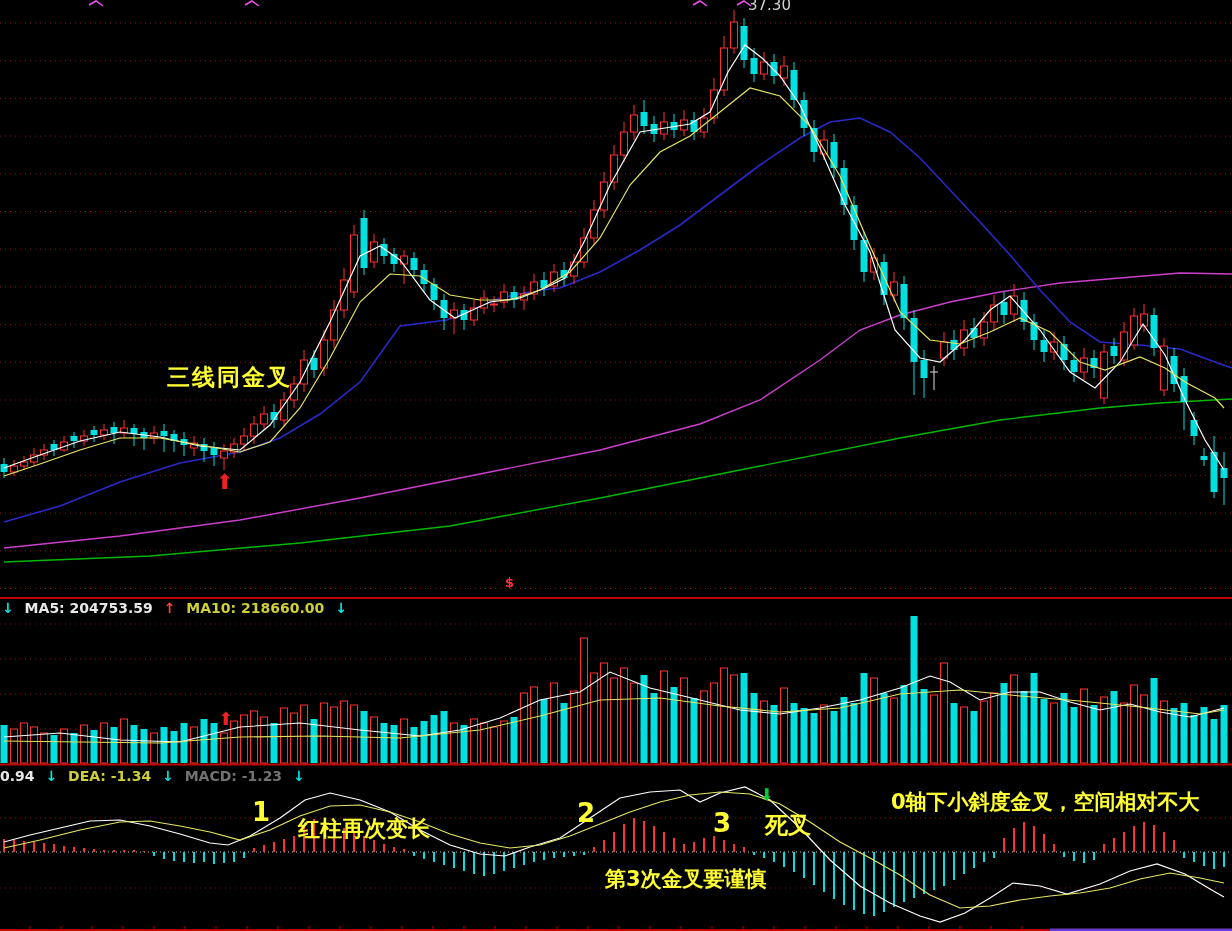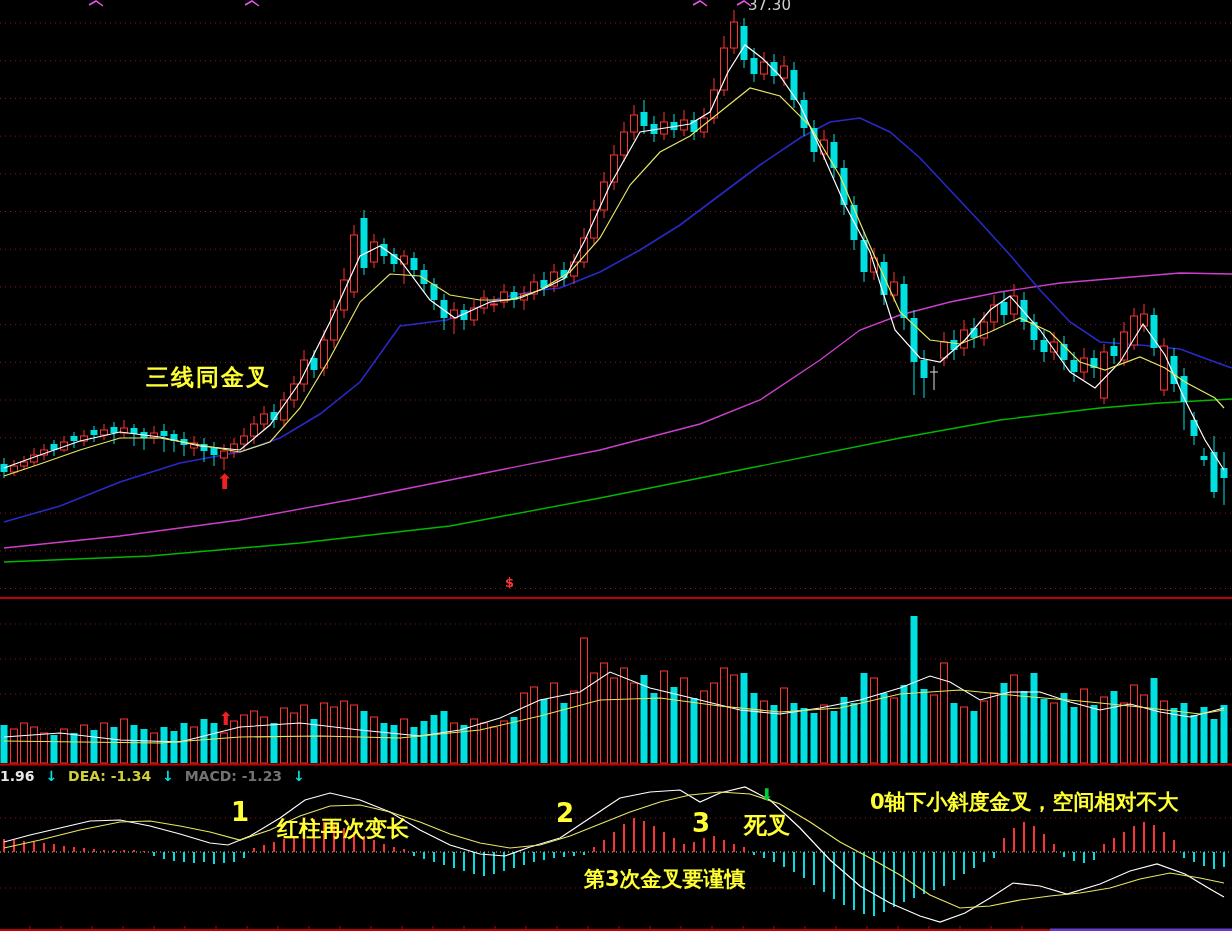--- a/index.html
+++ b/index.html
@@ -4,21 +4,21 @@
 <style>
   html,body{margin:0;padding:0;background:#000;}
   #stage{position:relative;width:1232px;height:931px;background:#000;overflow:hidden;
          font-family:"DejaVu Sans","Liberation Sans",sans-serif;}
   #plot{position:absolute;left:0;top:0;}
   .ann{position:absolute;white-space:nowrap;line-height:1;}
   .hdr{position:absolute;white-space:nowrap;font-size:14px;font-weight:bold;letter-spacing:0;}
   .hdr span{margin-right:6px;}
   .cy{color:#00e5e5;} .rd{color:#ff4040;} .wh{color:#e8e8e8;}
   .yl{color:#cfcf3a;} .mg{color:#737373;}
-  .y-note{color:#ffff33;font-weight:bold;}
+  .y-note{color:#ffff33;font-weight:bold;margin-left:21px;}
 </style>
 </head>
 <body>
 
 <div id="stage">
   <svg id="plot" width="1232" height="931">
       <line x1="0" y1="23" x2="1232" y2="23" stroke="#8a1616" stroke-width="1" stroke-dasharray="1 4"></line>
       <line x1="0" y1="60.7" x2="1232" y2="60.7" stroke="#8a1616" stroke-width="1" stroke-dasharray="1 4"></line>
       <line x1="0" y1="98.4" x2="1232" y2="98.4" stroke="#8a1616" stroke-width="1" stroke-dasharray="1 4"></line>
       <line x1="0" y1="136.10000000000002" x2="1232" y2="136.10000000000002" stroke="#8a1616" stroke-width="1" stroke-dasharray="1 4"></line>
@@ -583,24 +583,31 @@
       <line x1="1224" y1="852" x2="1224" y2="867" stroke="#00e0e0" stroke-width="2"></line>
       <polyline points="4,842 30,835 60,828 90,821 120,820 150,826 180,834 210,843 228,845 250,836 280,818 305,800 330,793 360,800 390,812 420,830 450,845 480,854 505,856 530,847 560,838 590,818 620,798 650,792 680,790 700,802 720,793 745,787 770,800 800,828 830,860 860,886 890,903 920,916 940,922 965,913 990,898 1013,883 1040,886 1067,894 1100,884 1130,871 1157,864 1185,874 1210,889 1224,897" fill="none" stroke="#ffffff" stroke-width="1.2"></polyline>
       <polyline points="4,848 40,840 80,830 120,822 150,821 180,826 210,832 240,840 270,830 300,816 330,806 360,805 390,812 420,822 450,834 480,843 510,848 540,845 570,836 600,824 630,812 660,802 690,795 720,792 750,794 780,804 810,822 840,842 870,858 900,875 930,895 960,908 990,906 1020,900 1050,896 1080,893 1110,888 1140,879 1170,873 1200,878 1224,883" fill="none" stroke="#e6e664" stroke-width="1.2"></polyline>
     </svg>
 
   <div class="ann y-note" style="left:146px;top:366px;font-size:23px;letter-spacing:2px;">三线同金叉</div>
   <div class="ann" style="left:748px;top:-2px;font-size:15px;color:#cfcfcf;">37.30</div>
   <div class="ann" style="left:216px;top:472px;font-size:21px;color:#ee2222;">⬆</div>
   <div class="ann" style="left:505px;top:576px;font-size:13px;font-weight:bold;color:#ff3333;">$</div>
 
+  <div class="hdr" style="left:2px;top:600px;">
+    <span class="cy">↓</span>
+    <span class="wh">MA5: 204753.59</span>
+    <span class="rd">↑</span>
+    <span class="yl">MA10: 218660.00</span>
+    <span class="cy">↓</span>
+  </div>
   <div class="ann" style="left:218px;top:710px;font-size:18px;color:#ee2222;">⬆</div>
 
   <div class="hdr" style="left:0px;top:768px;">
-    <span class="wh">1.96</span>
+    <span class="wh">0.94</span>
     <span class="cy">↓</span>
     <span class="yl">DEA: -1.34</span>
     <span class="cy">↓</span>
     <span class="mg">MACD: -1.23</span>
     <span class="cy">↓</span>
   </div>
 
   <div class="ann y-note" style="left:231px;top:799px;font-size:26px;">1</div>
   <div class="ann y-note" style="left:556px;top:800px;font-size:26px;">2</div>
   <div class="ann y-note" style="left:692px;top:810px;font-size:26px;">3</div>

